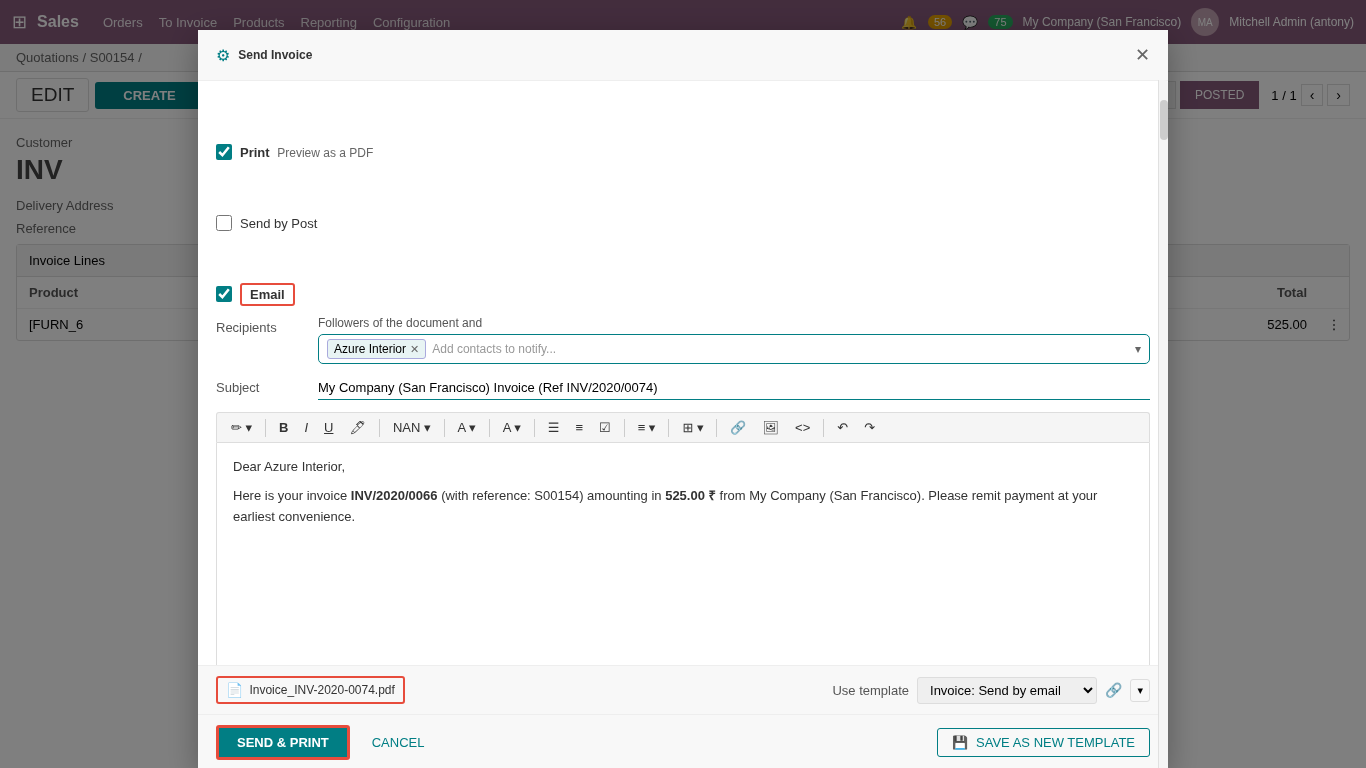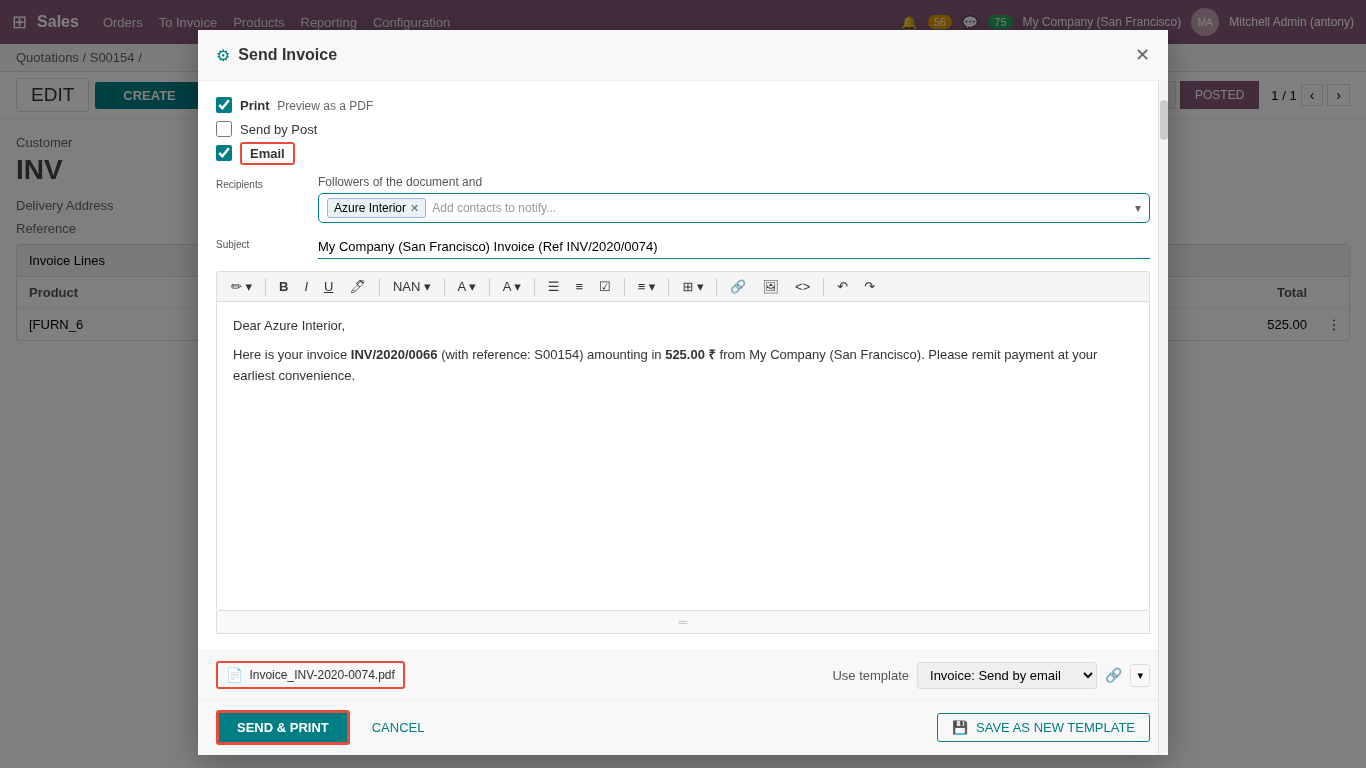--- a/index.html
+++ b/index.html
@@ -28,39 +28,40 @@
       position: relative;
     }
 
     .modal-header {
       display: flex;
       align-items: center;
       padding: 14px 18px;
       border-bottom: 1px solid #eee;
       background: #f8f8f8;
     }
-    .modal-header .modal-title { font-size: 16px; font-weight: bold; color: #333; }
+    .modal-header .modal-title { font-size: 12px; font-weight: bold; color: #333; }
 
     .modal-body {
       padding: 16px 18px;
       overflow-y: auto;
       flex: 1;
     }
 
     
     .options-row {
       display: flex;
       flex-direction: column;
       gap: 8px;
       margin-bottom: 14px;
     }
     .option-item {
       display: flex;
       align-items: center;
       gap: 8px;
+      margin-top: 47px;
     }
     .option-item input[type="checkbox"] {
       width: 16px;
       height: 16px;
       accent-color: #017e84;
       cursor: pointer;
     }
     .option-item label { font-size: 13px; color: #333; cursor: pointer; }
     .email-highlight {
       border: 2px solid #e74c3c;
@@ -70,21 +71,21 @@
 
     
     .form-row {
       display: flex;
       align-items: flex-start;
       margin-bottom: 12px;
       gap: 12px;
     }
     .form-label {
       width: 90px;
-      font-size: 10px;
+      font-size: 13px;
       color: #555;
       padding-top: 4px;
       flex-shrink: 0;
     }
     .form-field { flex: 1; }
     .recipients-input {
       border: 1px solid #017e84;
       border-radius: 3px;
       padding: 4px 8px;
       display: flex;

